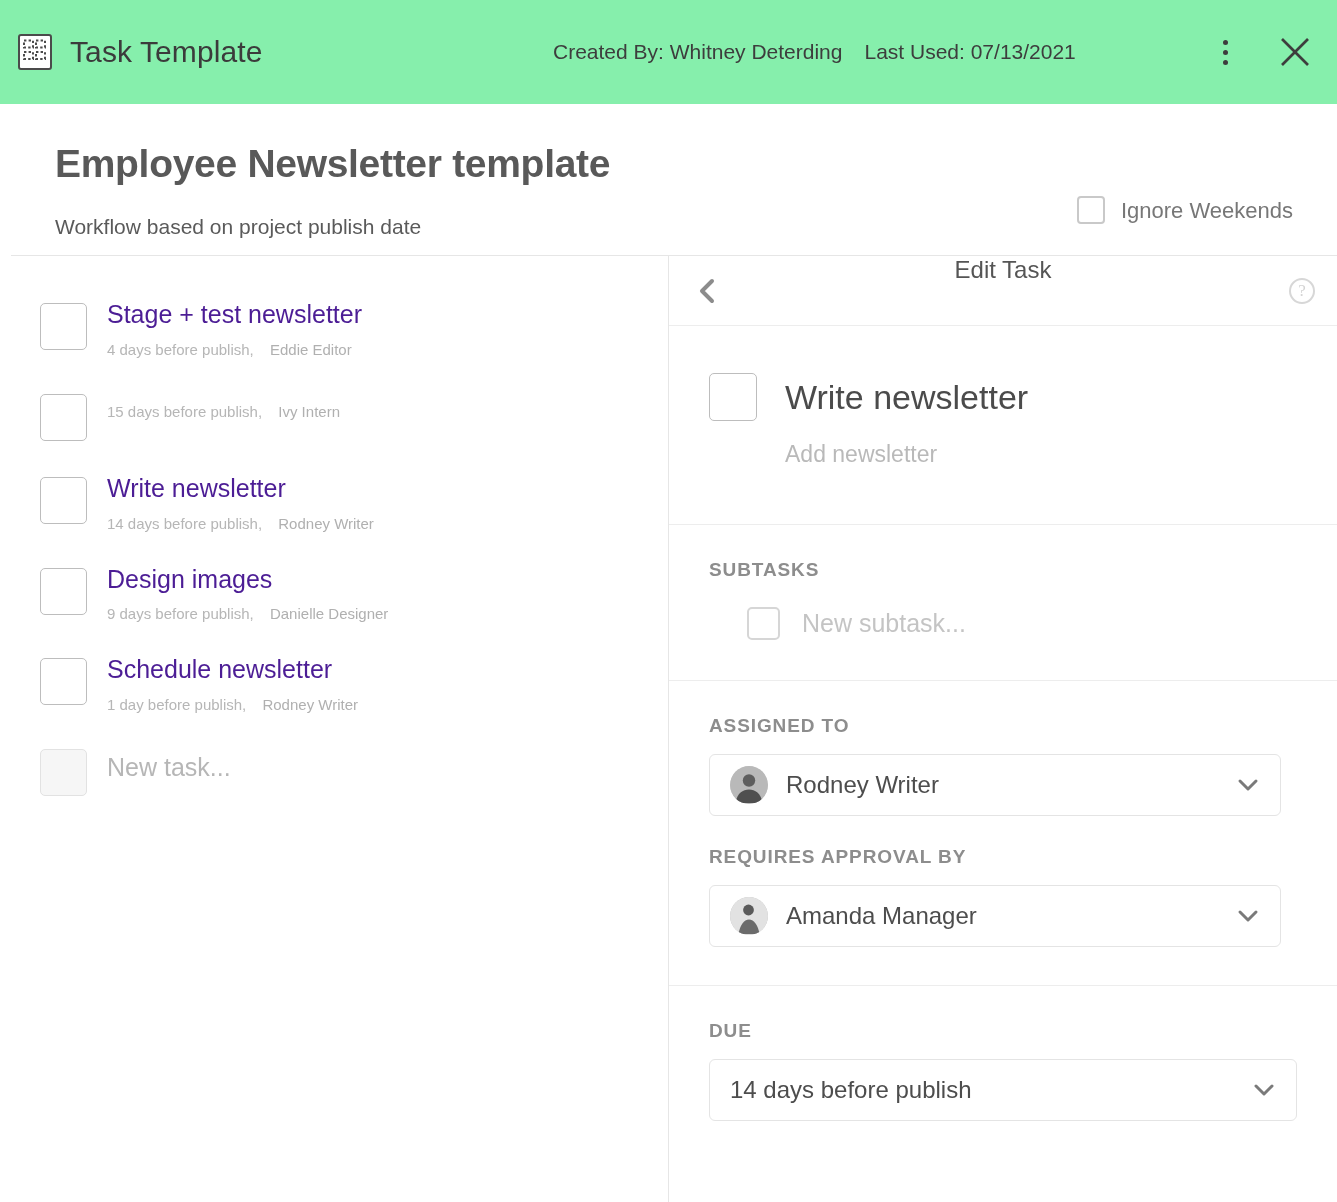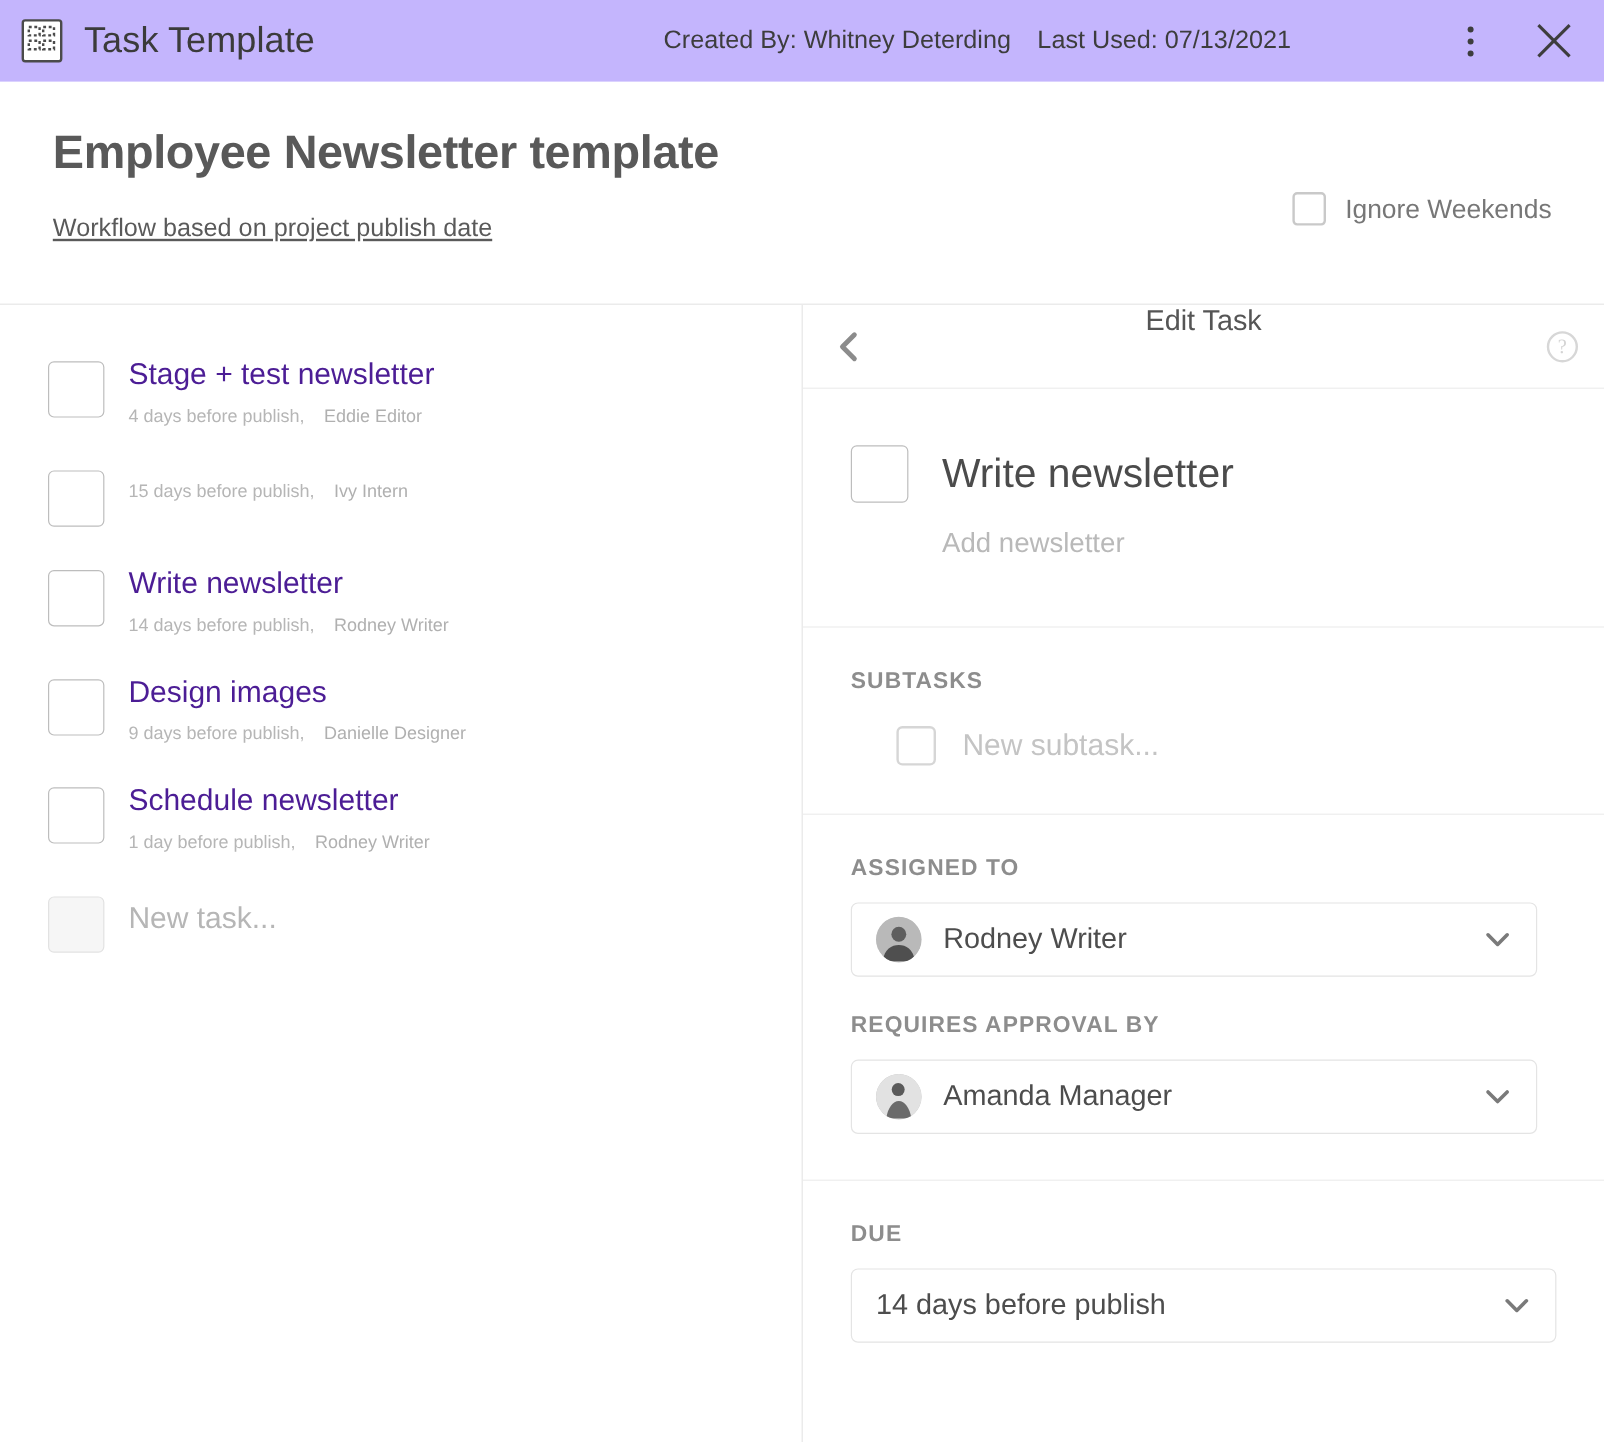--- a/index.html
+++ b/index.html
@@ -16,22 +16,22 @@
     position: relative;
     width: 1337px;
     height: 1202px;
     background: #fff;
     overflow: hidden;
   }
 
   
   .titlebar {
     position: relative;
-    height: 68px;
-    background: #c4b5fd;
+    height: 104px;
+    background: #86efac;
     display: flex;
     align-items: center;
     padding: 0 26px 0 18px;
   }
   .titlebar-left {
     display: flex;
     align-items: center;
     gap: 18px;
   }
   .tmpl-icon {
@@ -93,35 +93,35 @@
     width: 40px;
     height: 40px;
     position: relative;
     cursor: pointer;
   }
 
   
   .pagehead {
     position: relative;
     padding: 40px 44px 0 44px;
-    height: 186px;
+    height: 152px;
     border-bottom: 1px solid #e6e6e6;
+    margin-left: 11px;
   }
   .page-title {
     font-size: 39px;
     font-weight: bold;
     color: #595959;
     letter-spacing: -0.3px;
     line-height: 1.05;
   }
   .page-sub {
     margin-top: 30px;
     font-size: 21px;
     color: #5a5a5a;
-    text-decoration: underline;
   }
   .ignore-wrap {
     position: absolute;
     right: 44px;
     top: 92px;
     display: flex;
     align-items: flex-end;
     gap: 16px;
     cursor: pointer;
   }

